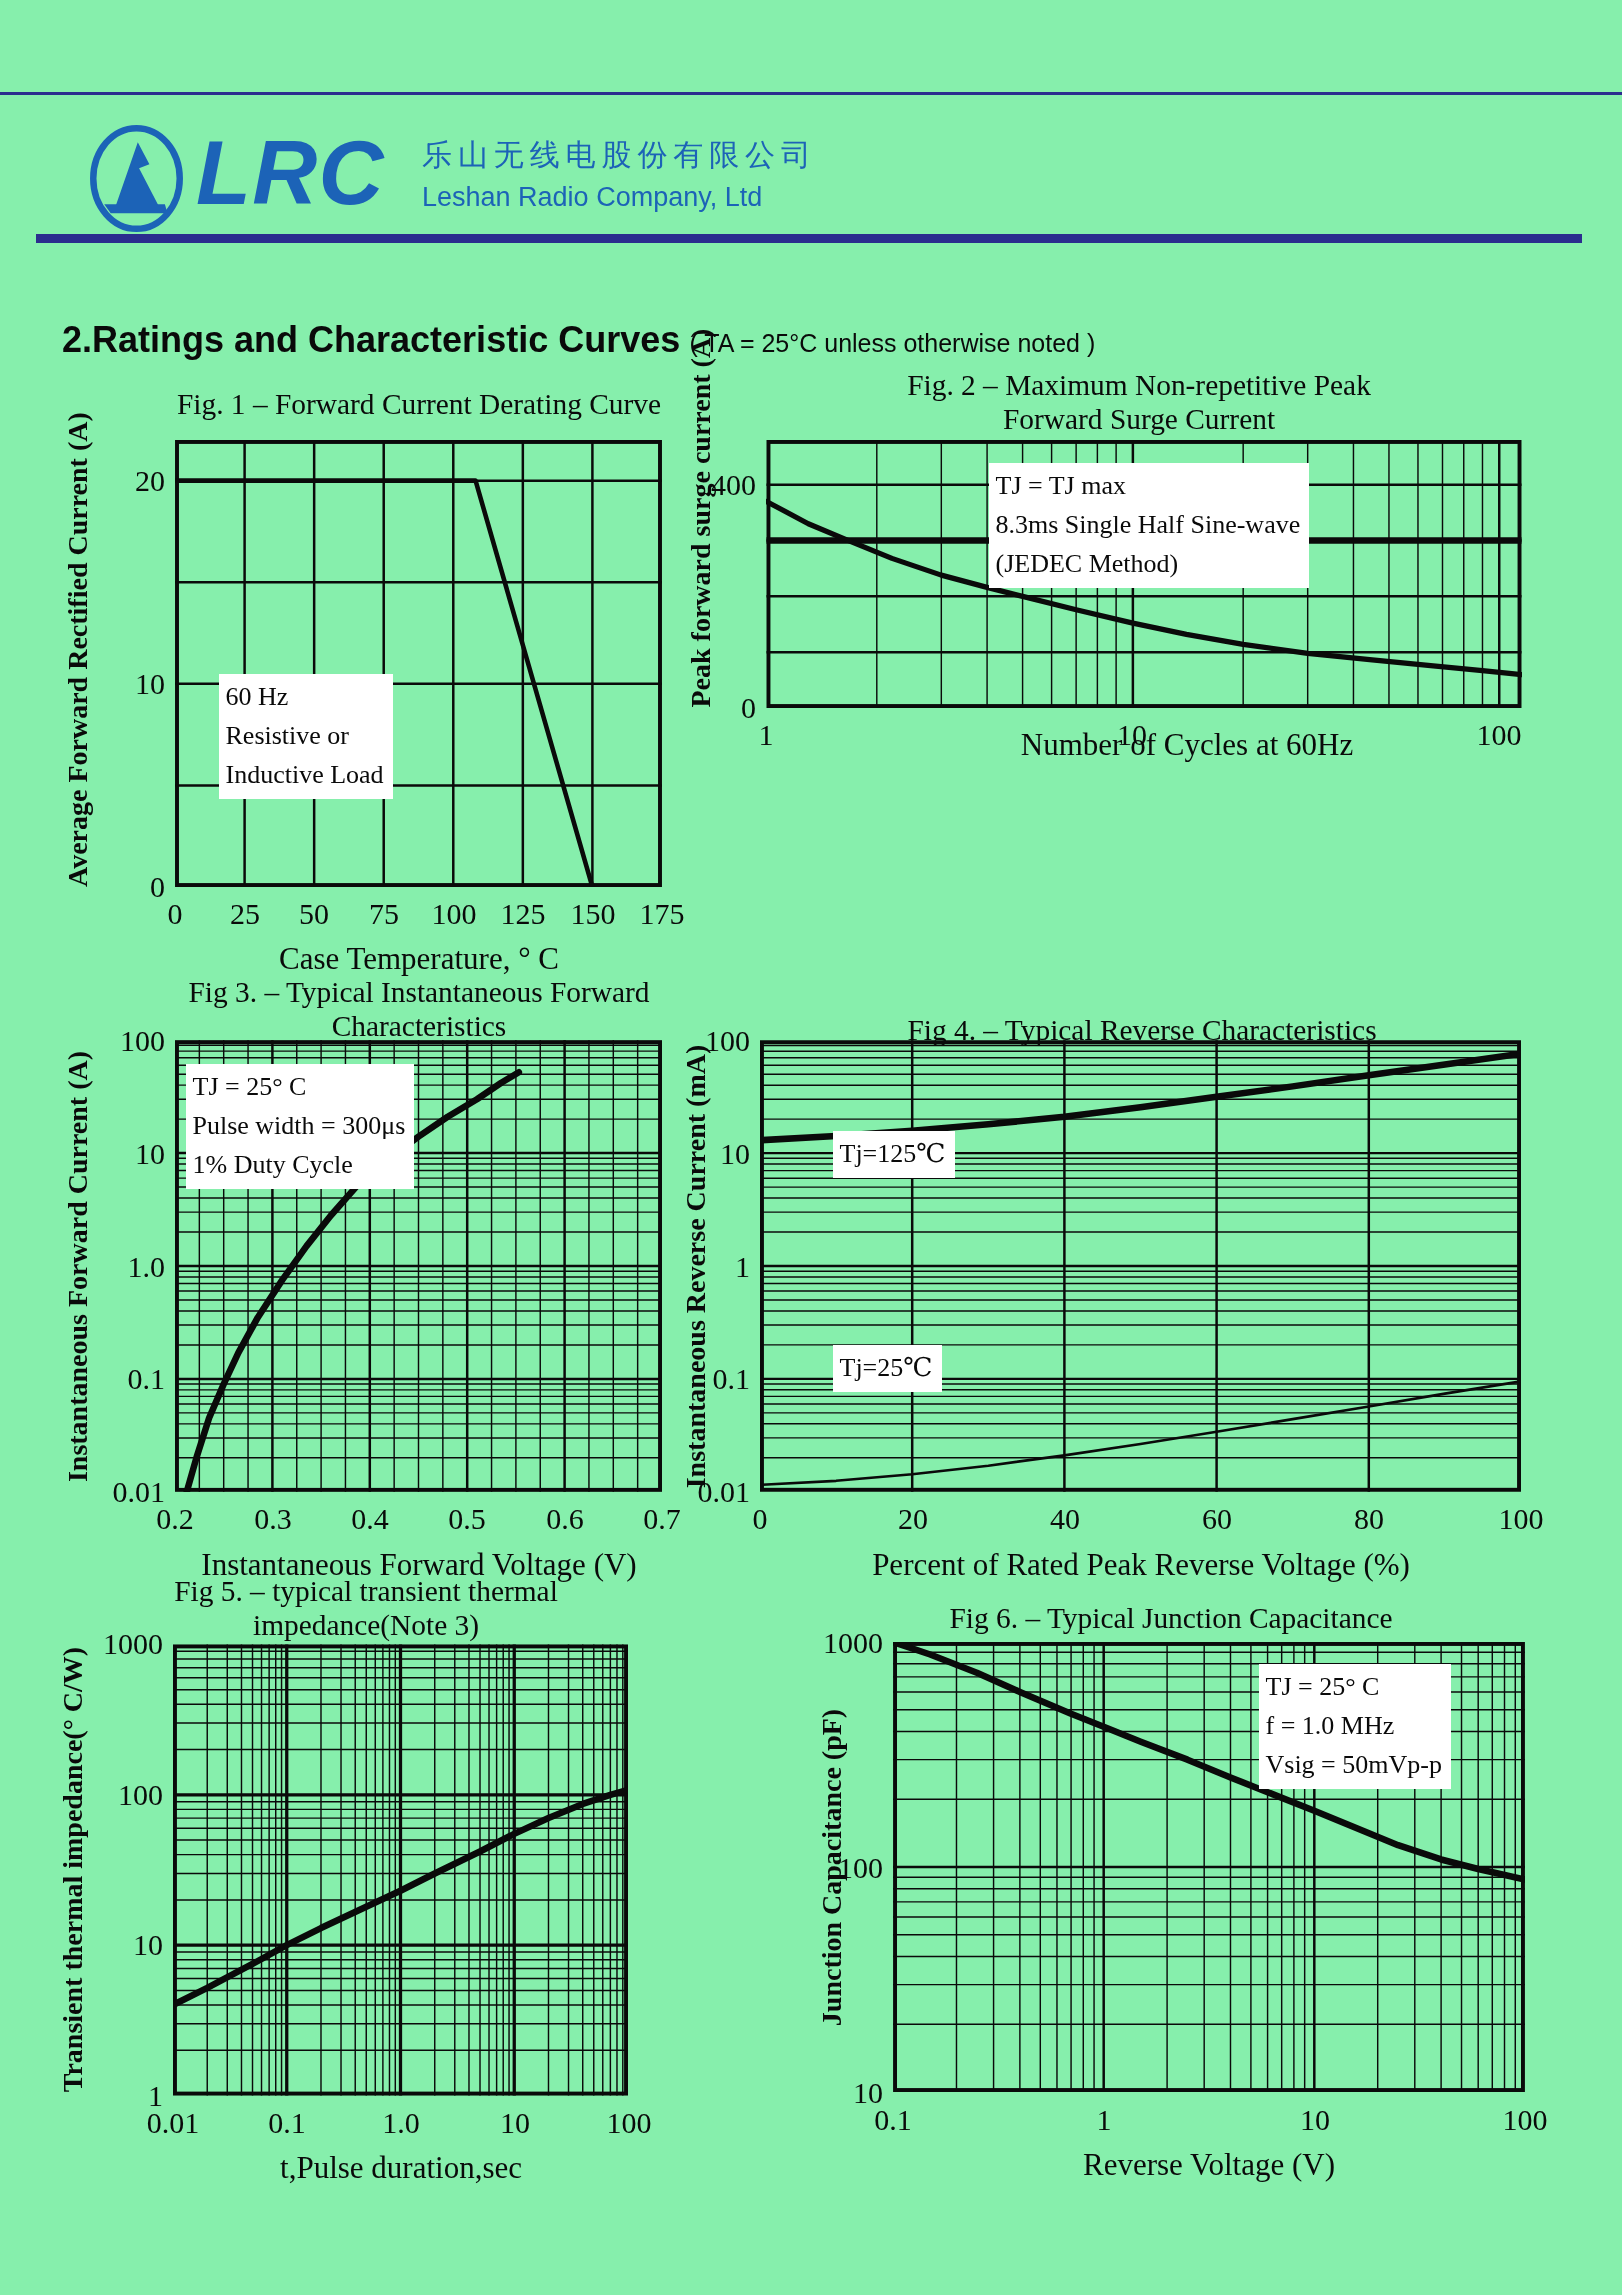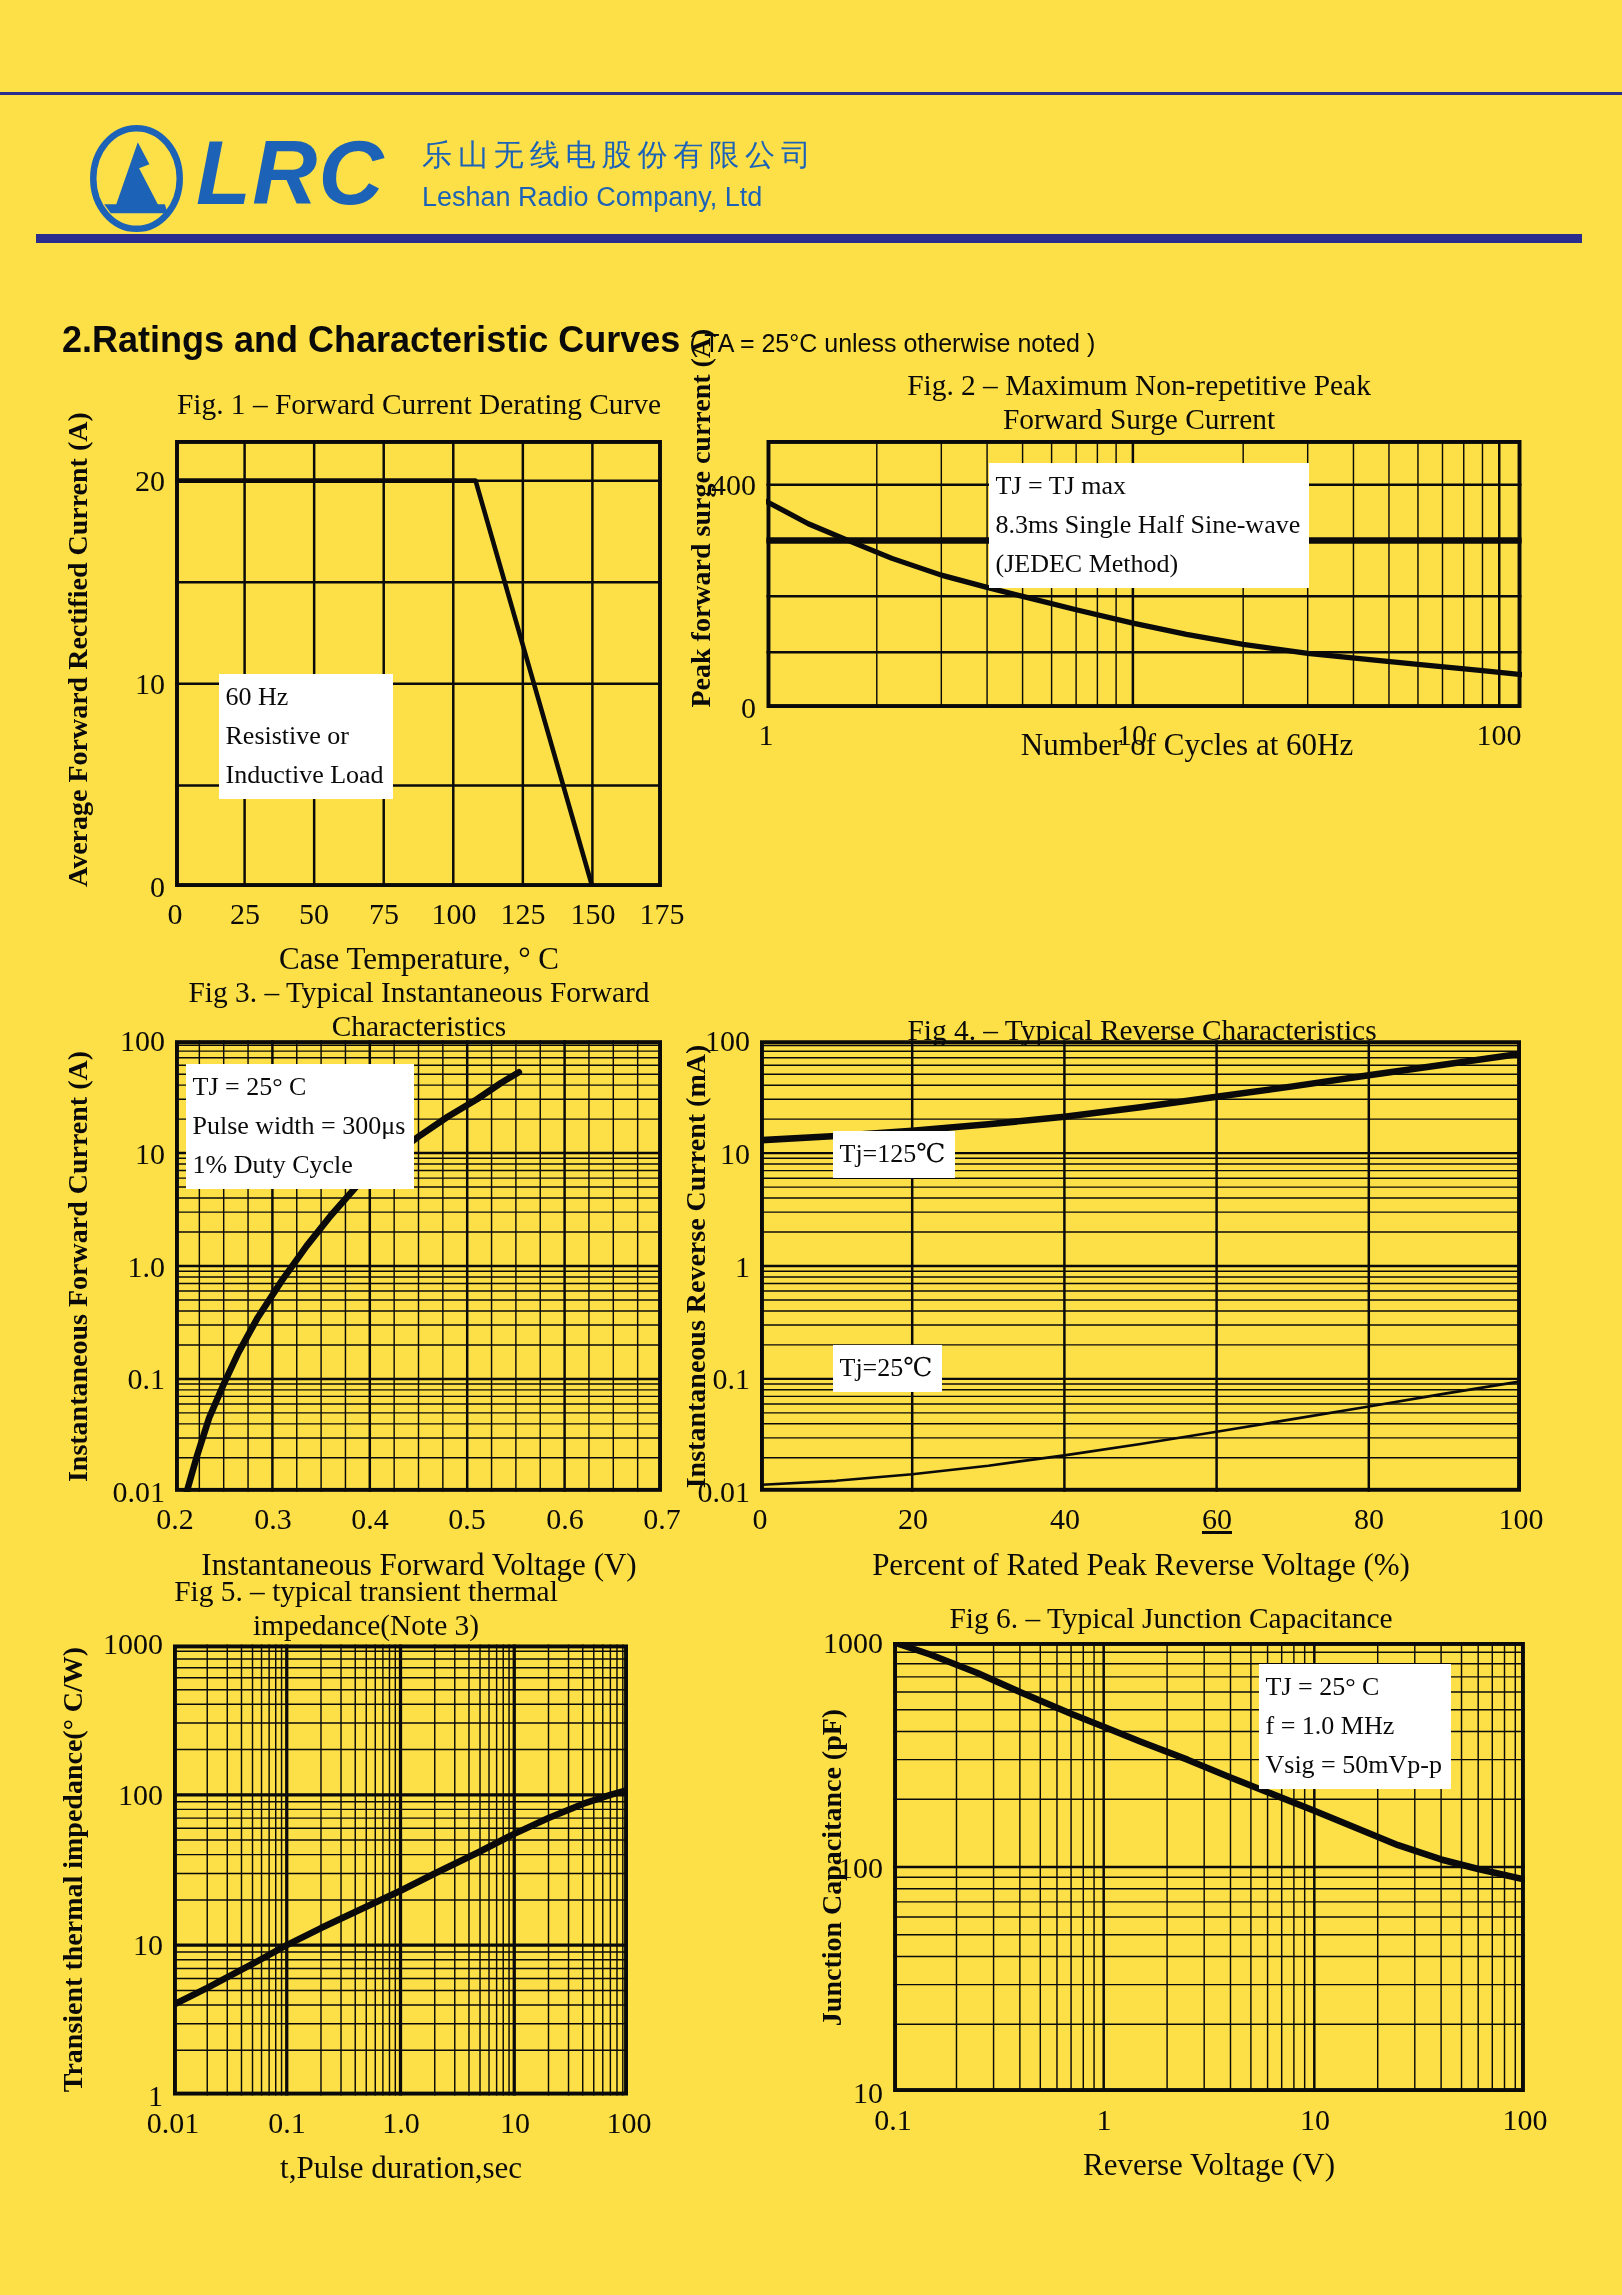--- a/index.html
+++ b/index.html
@@ -1,16 +1,16 @@
 <!DOCTYPE html>
 <html style="font-size:10.5px"><head>
 <meta charset="utf-8">
 <style>
   html,body{margin:0;padding:0;background:#888;}
-  .page{position:relative;width:1623px;height:2295px;background:#fde047;overflow:hidden;
+  .page{position:relative;width:1623px;height:2295px;background:#86efac;overflow:hidden;
         font-family:"Liberation Sans","DejaVu Sans",sans-serif;color:#0a0a0a;}
   .abs{position:absolute;}
   .top-rule{left:0;top:92px;width:1623px;height:3.3px;background:#2b2d8e;}
   .header-rule{left:36px;top:234px;width:1546px;height:8.5px;background:#2b2d8e;}
   .logo-icon{left:84px;top:123px;width:105px;height:111px;}
   .logo-lrc{left:196px;top:128px;font-size:90px;line-height:90px;font-weight:bold;
             font-style:italic;color:#1c63b7;letter-spacing:1.3px;}
   .company-cn{left:422px;top:135px;font-size:30px;font-weight:normal;letter-spacing:5.9px;color:#1c63b7;
               font-family:"Liberation Serif","DejaVu Serif",serif;}
   .company-en{left:422px;top:182px;font-size:27px;color:#1c63b7;}
@@ -270,21 +270,21 @@
         </svg>
         <div class="ann" style="left: 833px; top: 1131px;">
           <div>Tj=125℃</div>
         </div>
         <div class="ann" style="left: 833px; top: 1345px;">
           <div>Tj=25℃</div>
         </div>
         <div class="tickx" style="left: 760px; top: 1502px;">0</div>
         <div class="tickx" style="left: 913px; top: 1502px;">20</div>
         <div class="tickx" style="left: 1065px; top: 1502px;">40</div>
-        <div class="tickx" style="left: 1217px; top: 1502px; text-decoration: underline;">60</div>
+        <div class="tickx" style="left: 1217px; top: 1502px;">60</div>
         <div class="tickx" style="left: 1369px; top: 1502px;">80</div>
         <div class="tickx" style="left: 1521px; top: 1502px;">100</div>
         <div class="axis-label" style="left: 1141px; top: 1548px;">Percent of Rated Peak Reverse Voltage (%)</div>
         <div class="ticky" style="left: 652px; top: 1021px;">100</div>
         <div class="ticky" style="left: 652px; top: 1134px;">10</div>
         <div class="ticky" style="left: 652px; top: 1247px;">1</div>
         <div class="ticky" style="left: 652px; top: 1359px;">0.1</div>
         <div class="ticky" style="left: 652px; top: 1472px;">0.01</div>
       </div>
       <div style="position: absolute; left: 0px; top: 0px;">

